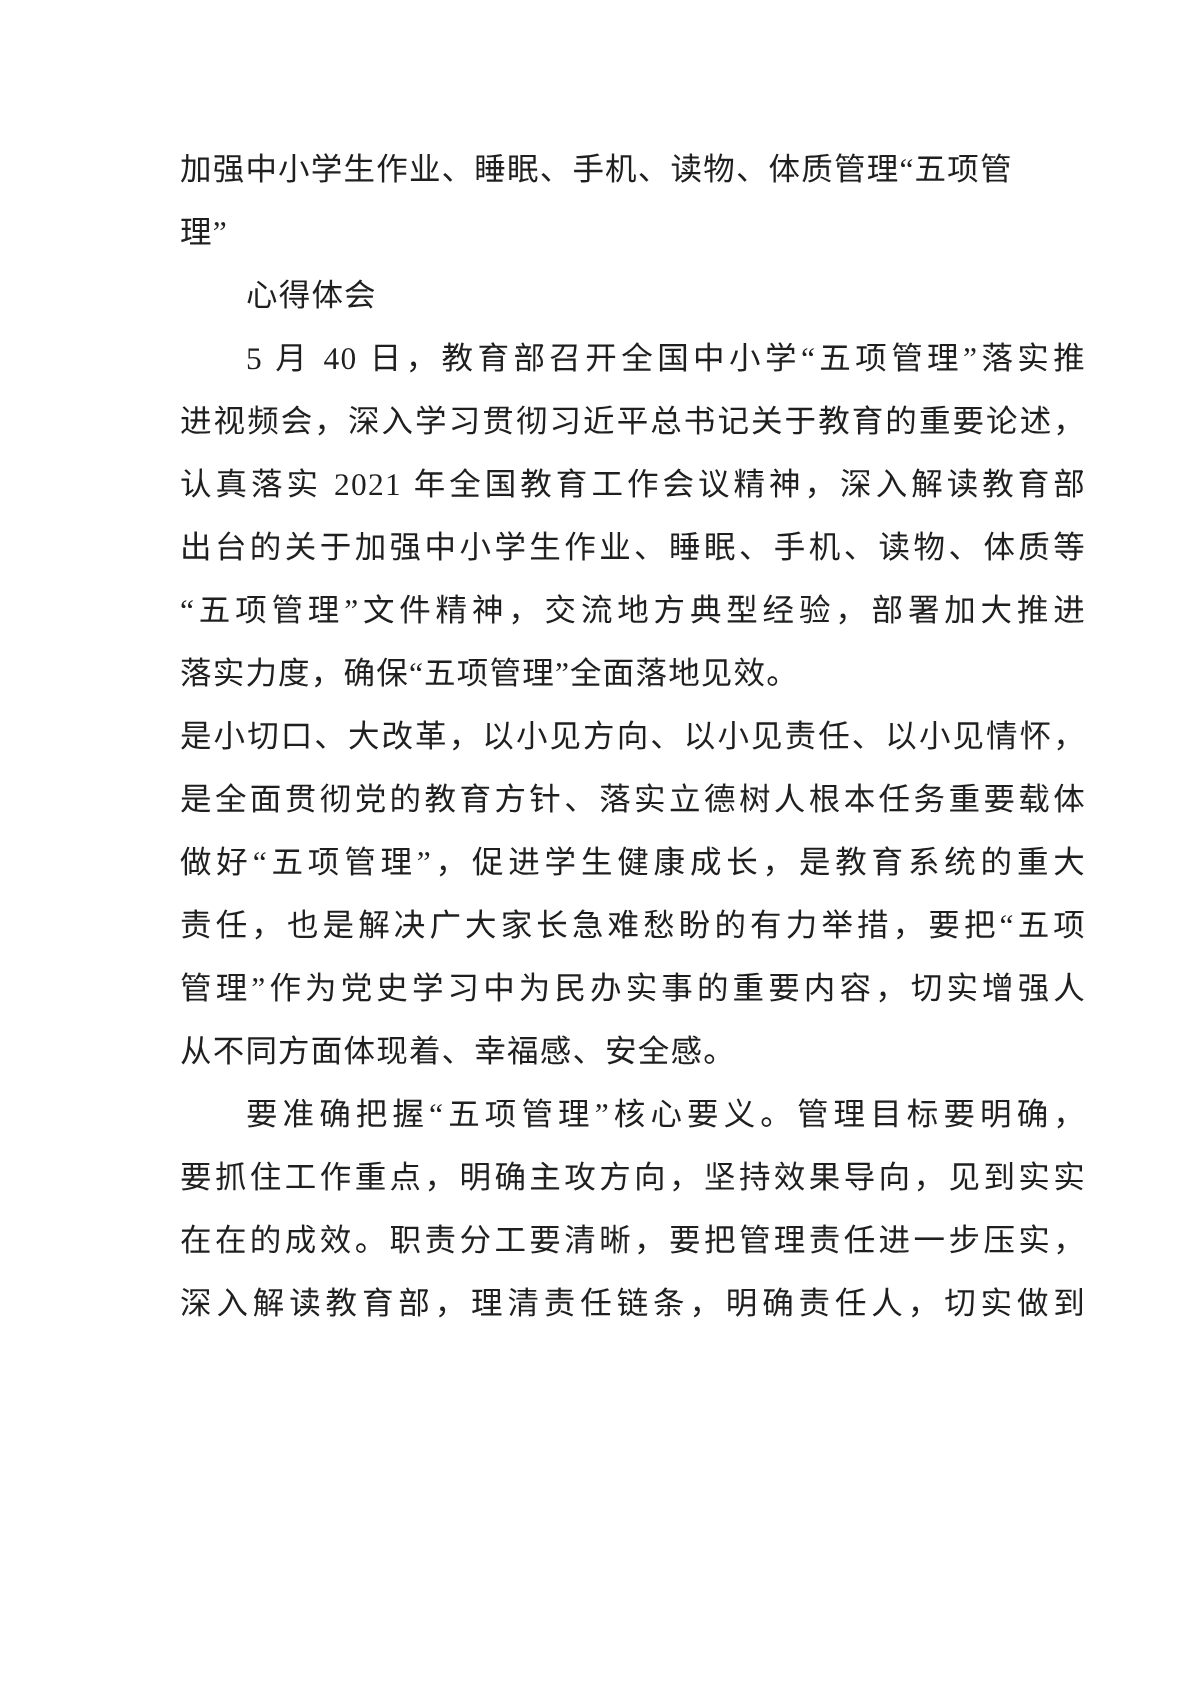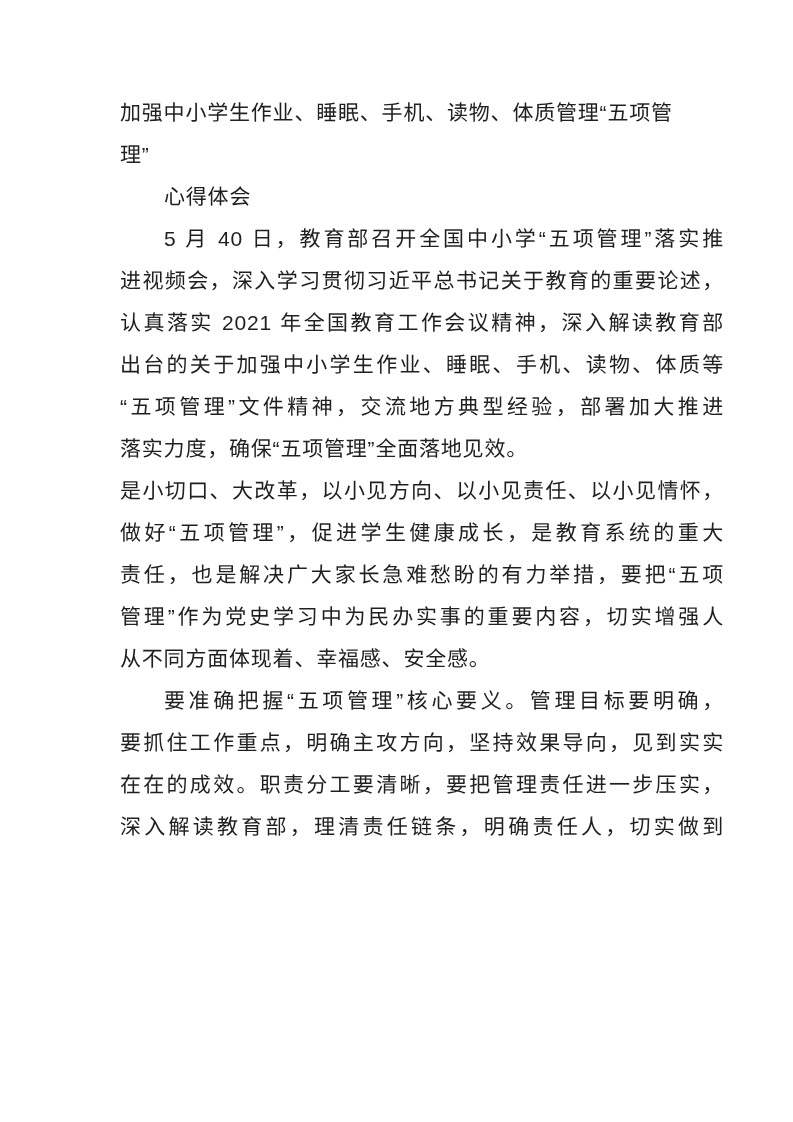--- a/index.html
+++ b/index.html
@@ -23,21 +23,21 @@
     left: 120px;
     top: 92px;
     width: 604px;
   }
   .line {
     height: 42px;
     line-height: 42px;
     font-size: 21px;
     letter-spacing: 0.8px;
     color: #1f1f1f;
-    font-family: Liberation Sans, sans-serif;
+    font-family: Liberation Serif, serif;
     white-space: nowrap;
     overflow: hidden;
     text-align: left;
   }
   .line.indent {
     text-indent: 44px;
   }
   .line.justify {
     text-align: justify;
     text-align-last: justify;
@@ -52,20 +52,21 @@
   <div class="line">加强中小学生作业、睡眠、手机、读物、体质管理“五项管</div>
       <div class="line">理”</div>
       <div class="line indent">心得体会</div>
       <div class="line indent justify">5 月 40 日，教育部召开全国中小学“五项管理”落实推</div>
       <div class="line justify">进视频会，深入学习贯彻习近平总书记关于教育的重要论述，</div>
       <div class="line justify">认真落实 2021 年全国教育工作会议精神，深入解读教育部</div>
       <div class="line justify">出台的关于加强中小学生作业、睡眠、手机、读物、体质等</div>
       <div class="line justify">“五项管理”文件精神，交流地方典型经验，部署加大推进</div>
       <div class="line">落实力度，确保“五项管理”全面落地见效。</div>
       <div class="line justify">是小切口、大改革，以小见方向、以小见责任、以小见情怀，</div>
+      <div class="line justify">是全面贯彻党的教育方针、落实立德树人根本任务重要载体</div>
       <div class="line justify">做好“五项管理”，促进学生健康成长，是教育系统的重大</div>
       <div class="line justify">责任，也是解决广大家长急难愁盼的有力举措，要把“五项</div>
       <div class="line justify">管理”作为党史学习中为民办实事的重要内容，切实增强人</div>
       <div class="line">从不同方面体现着、幸福感、安全感。</div>
       <div class="line indent justify">要准确把握“五项管理”核心要义。管理目标要明确，</div>
       <div class="line justify">要抓住工作重点，明确主攻方向，坚持效果导向，见到实实</div>
       <div class="line justify">在在的成效。职责分工要清晰，要把管理责任进一步压实，</div>
       <div class="line justify">深入解读教育部，理清责任链条，明确责任人，切实做到</div>
     </div>
 </div>

